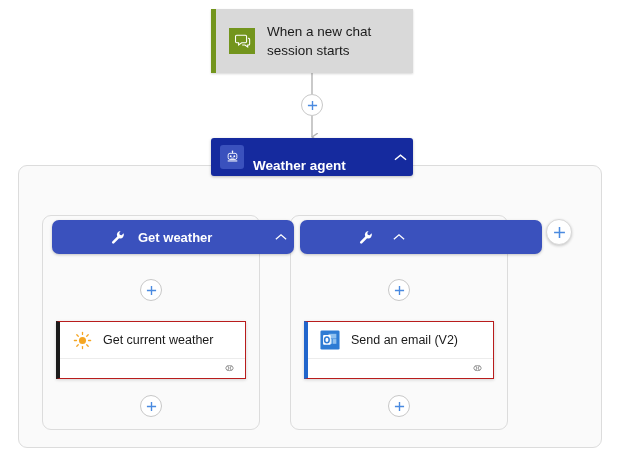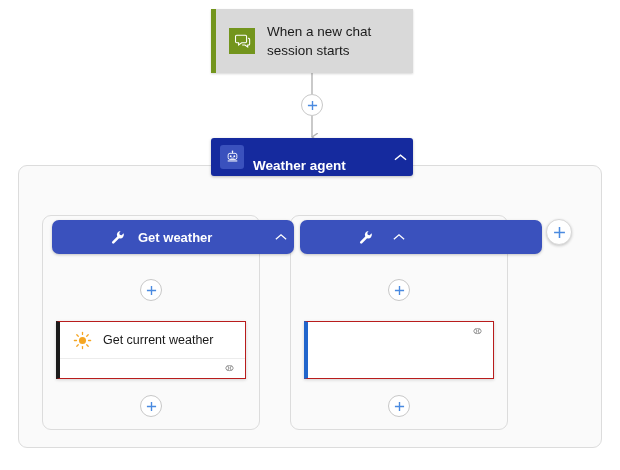--- a/index.html
+++ b/index.html
@@ -362,20 +362,33 @@
     </div>
   </div>
 
   <div class="plus-btn" id="plus-right-tool">
     <svg width="11" height="11" viewBox="0 0 12 12" xmlns="http://www.w3.org/2000/svg">
       <path d="M6,1 V11 M1,6 H11" stroke="#4a8ae0" stroke-width="1.5"></path>
     </svg>
   </div>
 
   <div class="action-card" id="action-email">
+    <div class="action-head">
+      <div class="action-icon">
+        <svg width="20" height="20" viewBox="0 0 22 22" xmlns="http://www.w3.org/2000/svg">
+          <rect x="0.5" y="0.5" width="21" height="21" rx="1.5" fill="#2d7bd4"></rect>
+          <rect x="9.4" y="4.2" width="8.6" height="5.2" fill="#8fc0ef"></rect>
+          <rect x="9.4" y="10.0" width="4.1" height="5.2" fill="#8fc0ef"></rect>
+          <rect x="14.1" y="10.0" width="3.9" height="5.2" fill="#8fc0ef"></rect>
+          <rect x="3.4" y="5.6" width="8.4" height="10.6" rx="1" fill="#ffffff"></rect>
+          <ellipse cx="7.6" cy="10.9" rx="2.5" ry="3.1" fill="none" stroke="#2d7bd4" stroke-width="1.7"></ellipse>
+        </svg>
+      </div>
+      <div class="action-label">Send an email (V2)</div>
+    </div>
     <div class="action-foot">
       <span>
         <svg width="13" height="11" viewBox="0 0 16 13" xmlns="http://www.w3.org/2000/svg">
           <path d="M5.2,3.2 a3,3 0 0 1 0,5.6 M10.8,3.2 a3,3 0 0 0 0,5.6" fill="none" stroke="#8a8a8a" stroke-width="1.1"></path>
           <ellipse cx="8" cy="6" rx="4.6" ry="3.1" fill="none" stroke="#8a8a8a" stroke-width="1.1"></ellipse>
         </svg>
       </span>
     </div>
   </div>
 

